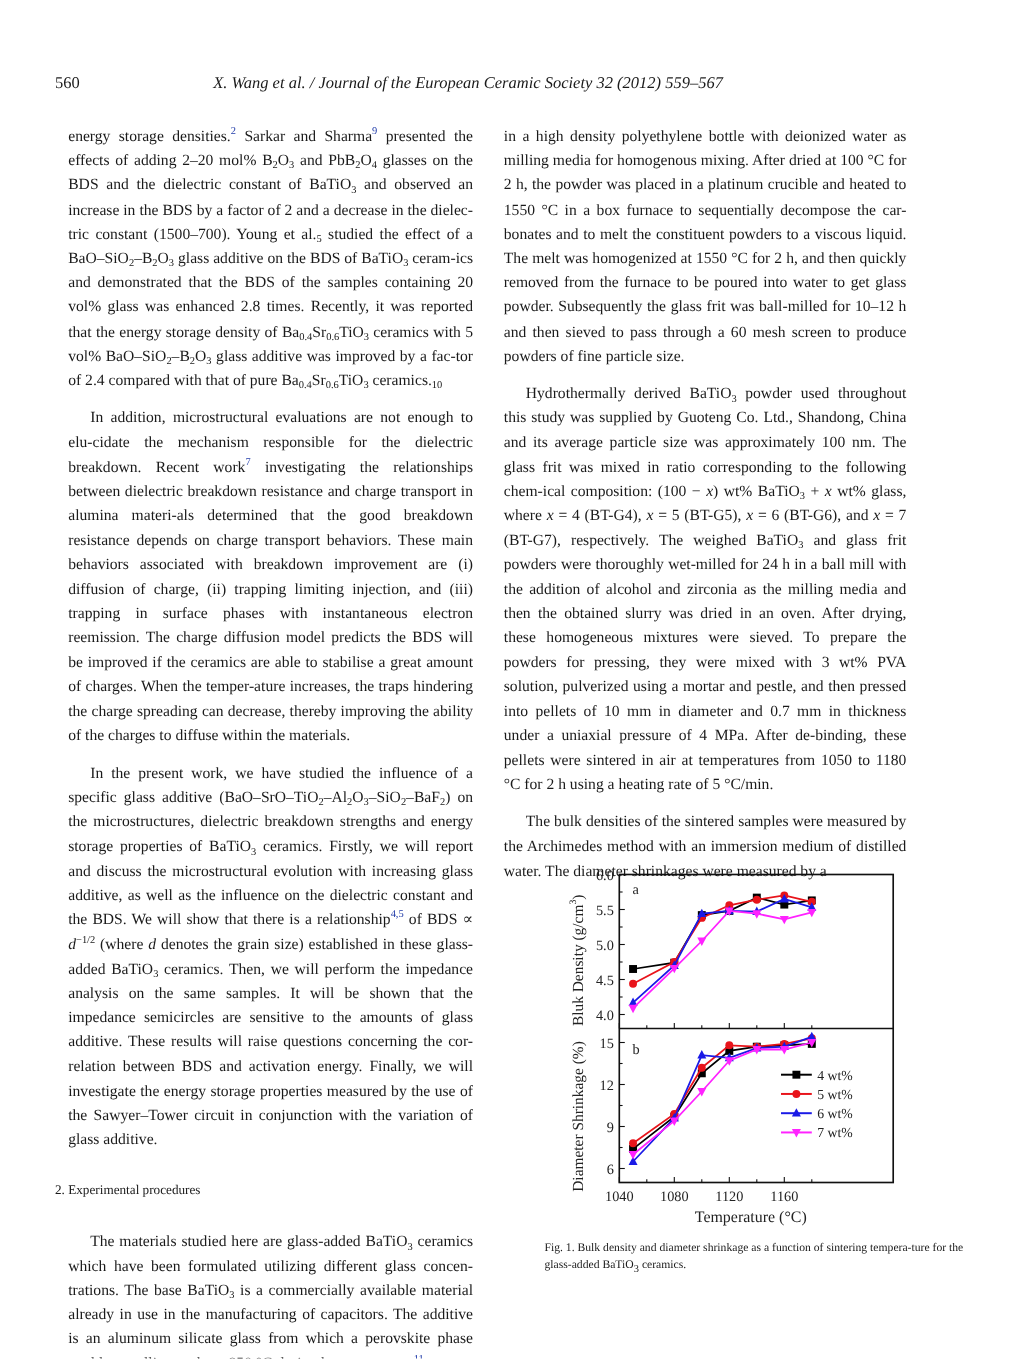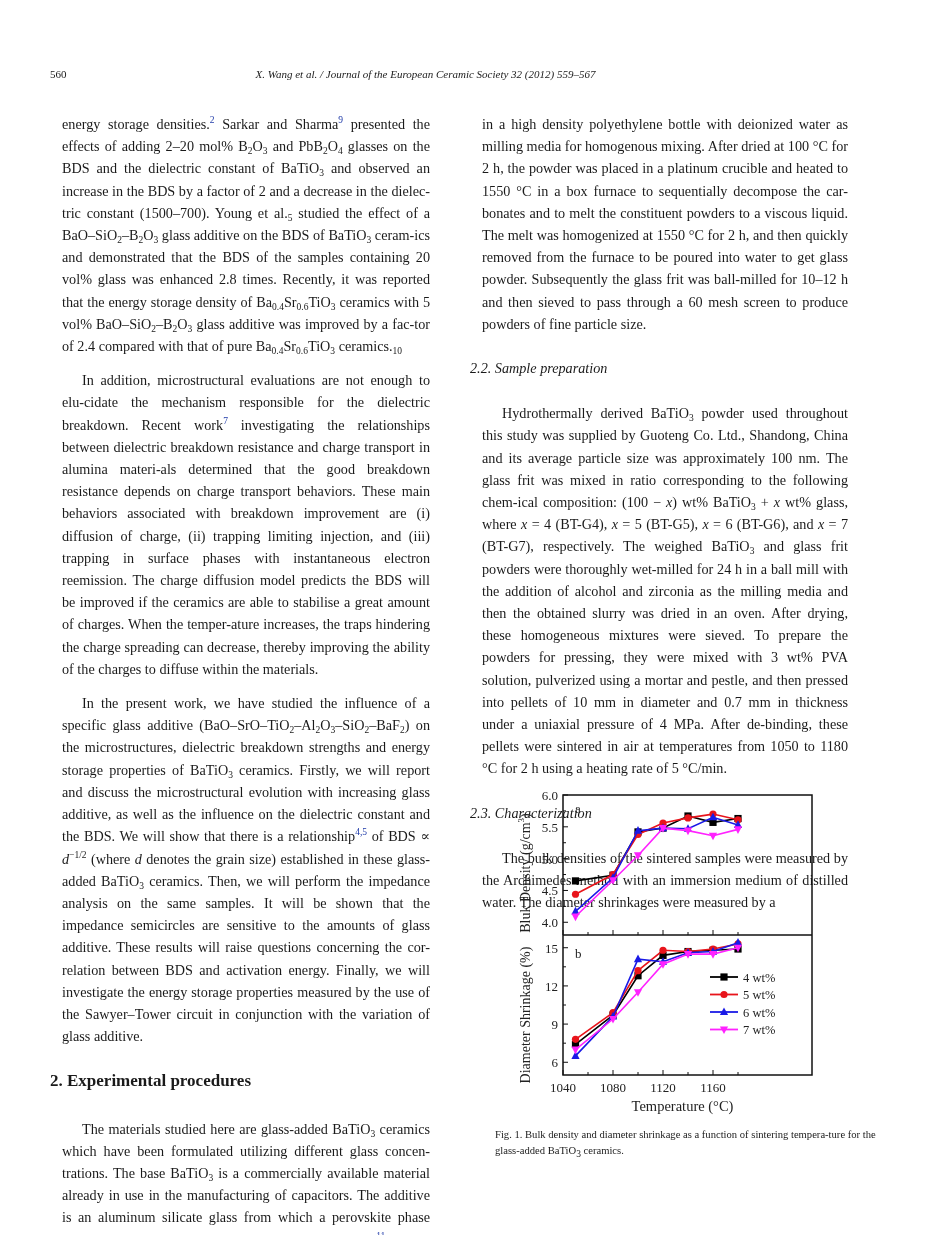--- a/index.html
+++ b/index.html
@@ -1,29 +1,29 @@
 <!DOCTYPE html>
 <html><head>
 <meta charset="utf-8">
 <style>
   html, body { margin:0; padding:0; background:#ffffff; }
   body { width:925px; height:1235px; position:relative; overflow:hidden;
          font-family:"Liberation Serif", "DejaVu Serif", serif; color:#1a1a1a; }
-  .hdr { position:absolute; top:68px; left:0; width:925px; height:20px; font-size:11px; }
+  .hdr { position:absolute; top:68px; left:0; width:925px; height:20px; font-size:15px; }
   .hdr .pg { position:absolute; left:50px; top:0; }
   .hdr .jr { position:absolute; left:0; width:851px; text-align:center; top:0; font-style:italic; }
   .col { position:absolute; top:101px; width:392px; font-size:14.2px; line-height:22.2px; text-align:justify; hyphens:manual; }
   .col.left { left:50px; }
-  .col.right { left:470px; width:390px; }
+  .col.right { left:446px; width:390px; }
   .col p { margin:12px; }
   .col p.ind { text-indent:20px; }
   sup { font-size:9.5px; line-height:0; vertical-align:6px; }
   sup.ref { color:#1f3aa8; }
   sub { font-size:9.5px; line-height:0; vertical-align:-3px; }
-  .sec { font-weight:bold; margin:23px 0 25px 0 !important; font-size:17px; }
+  .sec { font-weight:normal; margin:23px 0 25px 0 !important; font-size:12px; }
   .subsec { font-style:italic; margin:22px 0 23px 0 !important; }
   .fig { position:absolute; left:510px; top:780px; width:330px; height:340px; }
   .caption { position:absolute; left:470px; top:1127px; width:392px; font-size:10.6px; line-height:15.5px;margin-left:25px; }
 </style>
 </head>
 <body>
 
 <div class="hdr">
   <span class="pg">560</span>
   <span class="jr">X. Wang et al. / Journal of the European Ceramic Society 32 (2012) 559–567</span>
@@ -34,23 +34,21 @@
   <p class="ind"><span>In addition, microstructural evaluations are not enough to elu-cidate the mechanism responsible for the dielectric breakdown. Recent work</span><sup class="ref">7</sup><span> investigating the relationships between dielectric breakdown resistance and charge transport in alumina materi-als determined that the good breakdown resistance depends on charge transport behaviors. These main behaviors associated with breakdown improvement are (i) diffusion of charge, (ii) trapping limiting injection, and (iii) trapping in surface phases with instantaneous electron reemission. The charge diffusion model predicts the BDS will be improved if the ceramics are able to stabilise a great amount of charges. When the temper-ature increases, the traps hindering the charge spreading can decrease, thereby improving the ability of the charges to diffuse within the materials.</span></p>
   <p class="ind"><span>In the present work, we have studied the influence of a specific glass additive (BaO–SrO–TiO</span><sub>2</sub><span>–Al</span><sub>2</sub><span>O</span><sub>3</sub><span>–SiO</span><sub>2</sub><span>–BaF</span><sub>2</sub><span>) on the microstructures, dielectric breakdown strengths and energy storage properties of BaTiO</span><sub>3</sub><span> ceramics. Firstly, we will report and discuss the microstructural evolution with increasing glass additive, as well as the influence on the dielectric constant and the BDS. We will show that there is a relationship</span><sup class="ref">4,5</sup><span> of BDS ∝ </span><i>d</i><sup>−1/2</sup><span> (where </span><i>d</i><span> denotes the grain size) established in these glass-added BaTiO</span><sub>3</sub><span> ceramics. Then, we will perform the impedance analysis on the same samples. It will be shown that the impedance semicircles are sensitive to the amounts of glass additive. These results will raise questions concerning the cor-relation between BDS and activation energy. Finally, we will investigate the energy storage properties measured by the use of the Sawyer–Tower circuit in conjunction with the variation of glass additive.</span></p>
   <p class="sec">2.  Experimental procedures</p>
   <p class="ind"><span>The materials studied here are glass-added BaTiO</span><sub>3</sub><span> ceramics which have been formulated utilizing different glass concen-trations. The base BaTiO</span><sub>3</sub><span> is a commercially available material already in use in the manufacturing of capacitors. The additive is an aluminum silicate glass from which a perovskite phase could crystallize at about 850 °C during heat treatment.</span><sup class="ref">11</sup></p>
   <p class="subsec" style="margin-top:30px !important">2.1.  Glass additive fabrication</p>
 
 </div>
 
 <div class="col right">
   <p>in a high density polyethylene bottle with deionized water as milling media for homogenous mixing. After dried at 100 °C for 2 h, the powder was placed in a platinum crucible and heated to 1550 °C in a box furnace to sequentially decompose the car-bonates and to melt the constituent powders to a viscous liquid. The melt was homogenized at 1550 °C for 2 h, and then quickly removed from the furnace to be poured into water to get glass powder. Subsequently the glass frit was ball-milled for 10–12 h and then sieved to pass through a 60 mesh screen to produce powders of fine particle size.</p>
-  <p class="subsec">2.2.  Sample preparation</p>
   <p class="ind"><span>Hydrothermally derived BaTiO</span><sub>3</sub><span> powder used throughout this study was supplied by Guoteng Co. Ltd., Shandong, China and its average particle size was approximately 100 nm. The glass frit was mixed in ratio corresponding to the following chem-ical composition: (100 − </span><i>x</i><span>) wt% BaTiO</span><sub>3</sub><span> + </span><i>x</i><span> wt% glass, where </span><i>x</i><span> = 4 (BT-G4), </span><i>x</i><span> = 5 (BT-G5), </span><i>x</i><span> = 6 (BT-G6), and </span><i>x</i><span> = 7 (BT-G7), respectively. The weighed BaTiO</span><sub>3</sub><span> and glass frit powders were thoroughly wet-milled for 24 h in a ball mill with the addition of alcohol and zirconia as the milling media and then the obtained slurry was dried in an oven. After drying, these homogeneous mixtures were sieved. To prepare the powders for pressing, they were mixed with 3 wt% PVA solution, pulverized using a mortar and pestle, and then pressed into pellets of 10 mm in diameter and 0.7 mm in thickness under a uniaxial pressure of 4 MPa. After de-binding, these pellets were sintered in air at temperatures from 1050 to 1180 °C for 2 h using a heating rate of 5 °C/min.</span></p>
-  <p class="subsec">2.3.  Characterization</p>
   <p class="ind">The bulk densities of the sintered samples were measured by the Archimedes method with an immersion medium of distilled water. The diameter shrinkages were measured by a</p>
 </div>
 
 <div class="fig">
   <svg id="chart" width="330" height="340" viewBox="0 0 330 340" font-family="Liberation Serif, DejaVu Serif, serif">
       <rect x="53" y="15" width="249" height="280" fill="none" stroke="#111" stroke-width="1.5"></rect>
       <line x1="53" y1="155" x2="302" y2="155" stroke="#111" stroke-width="1.5"></line>
       <line x1="53" y1="295" x2="53" y2="290" stroke="#111"></line>
       <line x1="53" y1="155" x2="53" y2="150" stroke="#111"></line>
       <line x1="78" y1="295" x2="78" y2="292" stroke="#111"></line>

